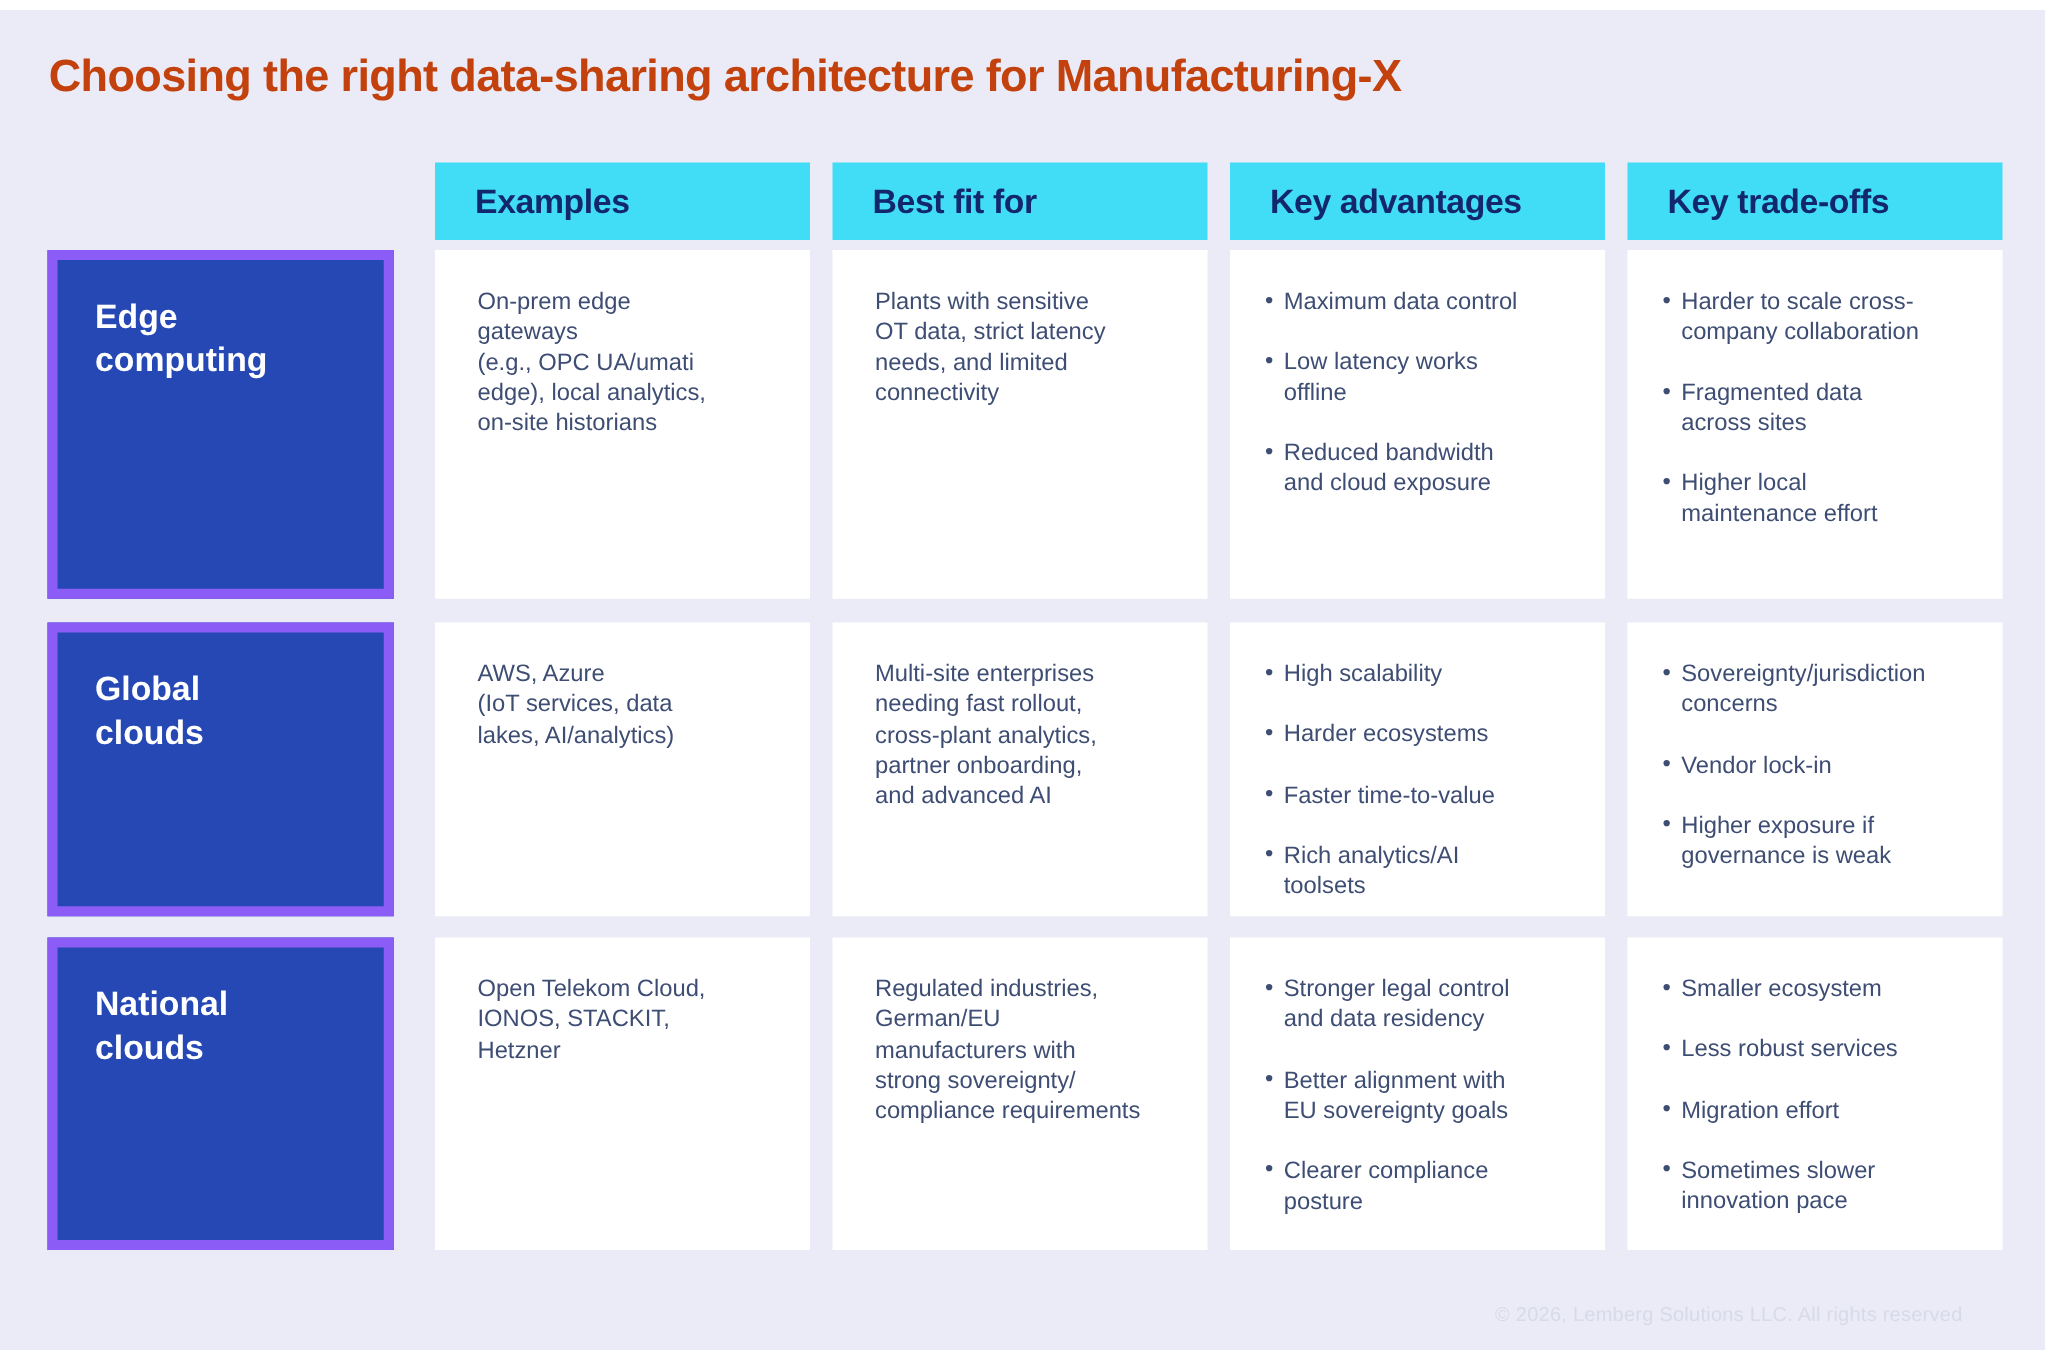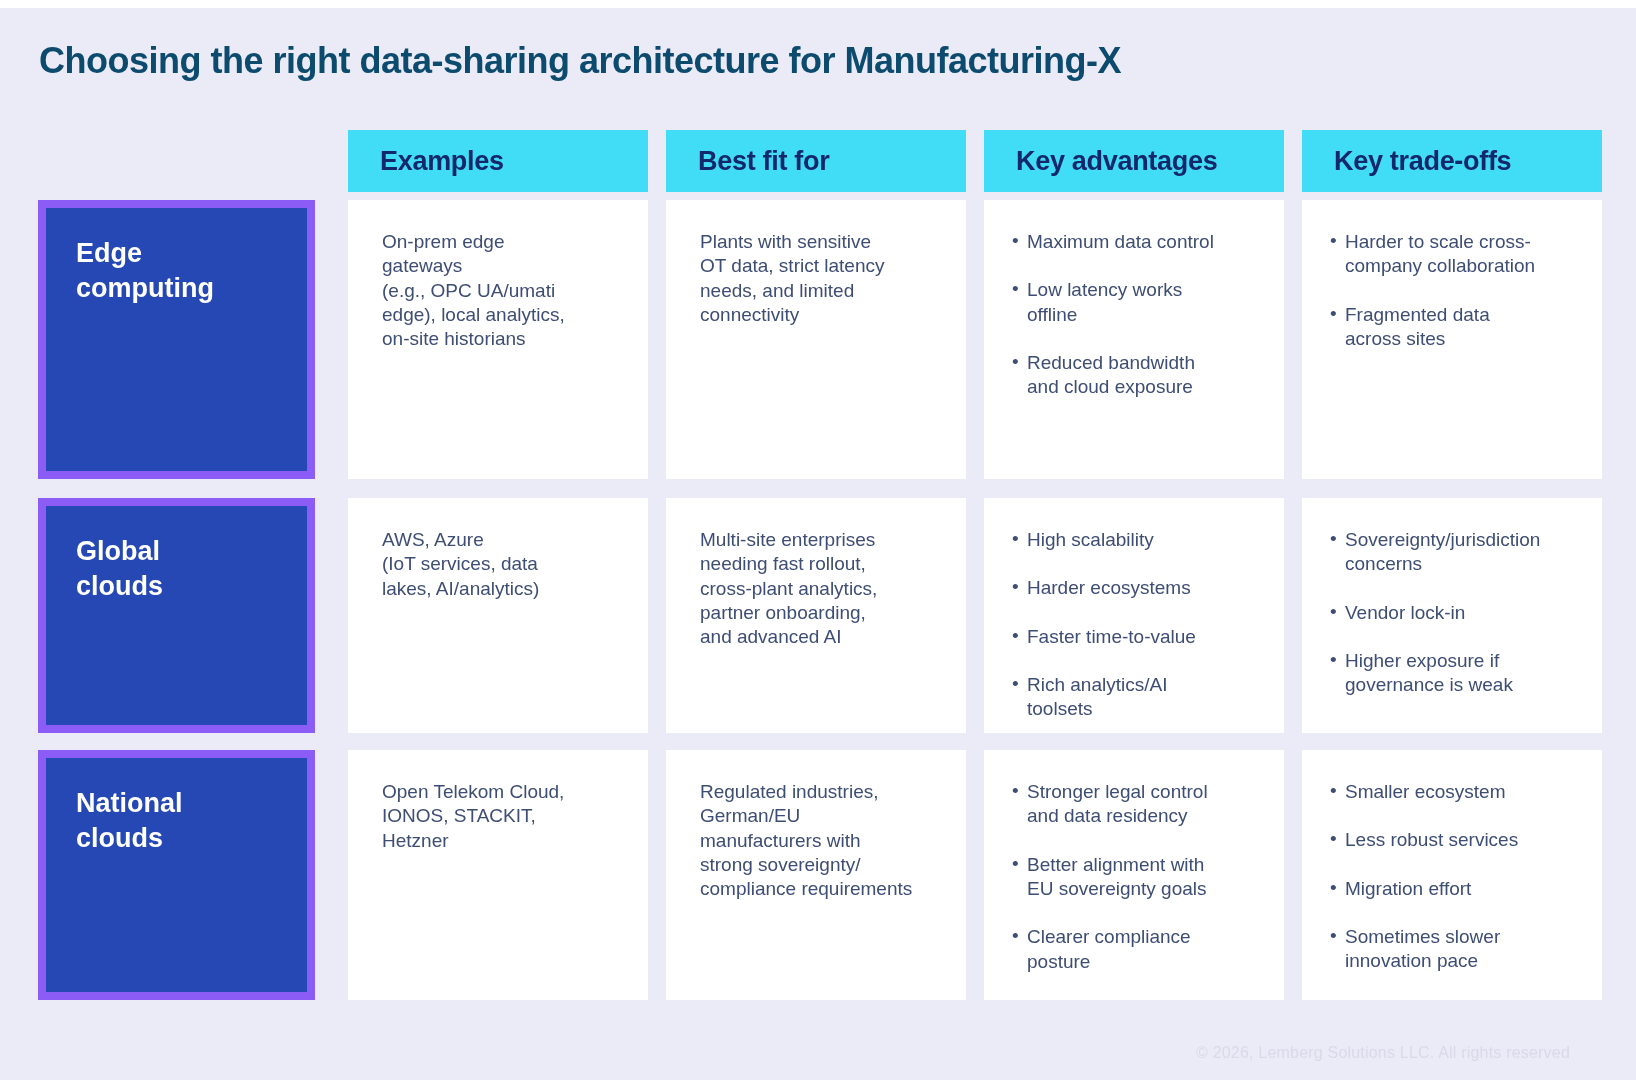--- a/index.html
+++ b/index.html
@@ -5,21 +5,21 @@
   html,body { margin:0; padding:0; background:#EAEBF6; }
   .canvas {
     position:relative; width:1636px; height:1080px;
     background:#EAEBF6; overflow:hidden;
     font-family:"Liberation Sans", sans-serif;
   }
   .top-strip { position:absolute; top:0; left:0; right:0; height:8px; background:#FFFFFF; }
   .title {
     position:absolute; left:39px; top:40px; margin:0;
     font-size:36px; font-weight:bold; letter-spacing:-0.5px;
-    color:#0c4a6e; line-height:1.15;
+    color:#c2410c; line-height:1.15;
   }
   .band { position:absolute; left:38px; display:flex; }
   .header-band { top:130px; height:62px; }
   .header-spacer { width:310px; flex:none; }
   .colhead {
     width:300px; flex:none; margin-right:18px; box-sizing:border-box;
     background:#41DCF5; display:flex; align-items:center;
     padding-left:32px;
   }
   .colhead span {
@@ -108,20 +108,22 @@
           <li>Reduced bandwidth
 and cloud exposure</li>
         </ul>
     </div>
     <div class="cell">
       <ul class="bullets">
           <li>Harder to scale cross-
 company collaboration</li>
           <li>Fragmented data
 across sites</li>
+          <li>Higher local
+maintenance effort</li>
         </ul>
     </div>
   </div>
 
   <div class="band row r2">
     <div class="rowhead">
       <span>Global
 clouds</span>
     </div>
     <div class="cell">

